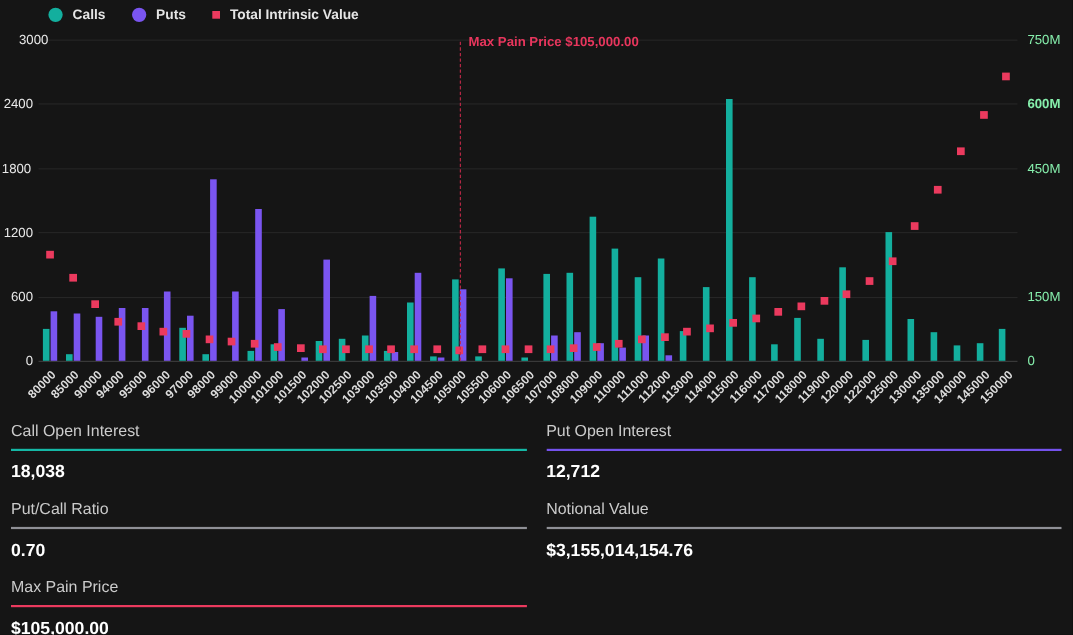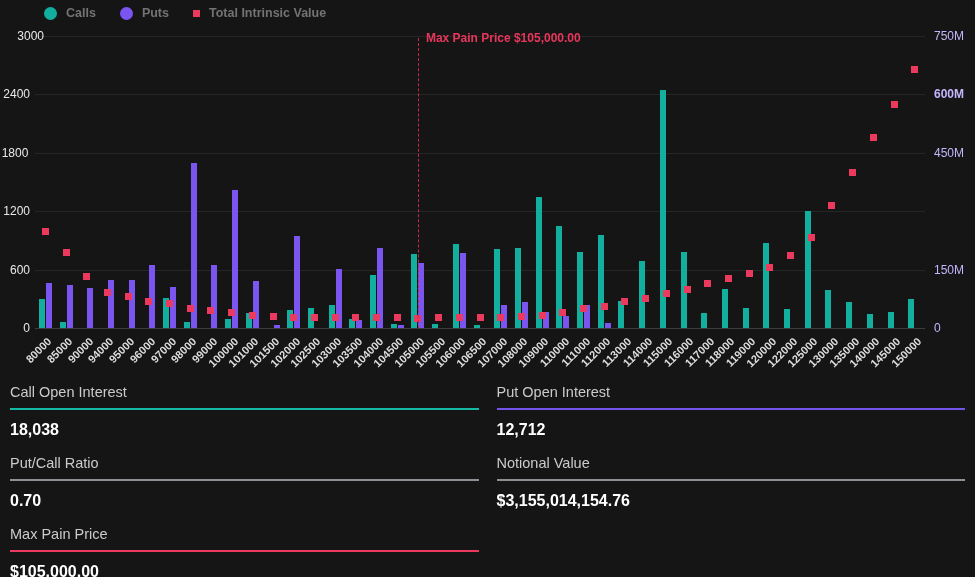--- a/index.html
+++ b/index.html
@@ -1,30 +1,30 @@
 <!DOCTYPE html>
 <html><head>
 <meta charset="utf-8">
 <style>
   html,body{margin:0;padding:0;background:#111;}
   .app{position:relative;width:975px;height:577px;background:#151515;overflow:hidden;
        font-family:"Liberation Sans","DejaVu Sans",sans-serif;color:#fff;}
   
   .legend{position:absolute;top:6px;left:44px;display:flex;align-items:center;gap:24px;z-index:5;}
-  .legend-item{display:flex;align-items:center;gap:9px;font-size:12.5px;font-weight:700;color:#737373;}
+  .legend-item{display:flex;align-items:center;gap:9px;font-size:12.5px;font-weight:700;color:#e5e5e5;}
   .dot{width:13px;height:13px;border-radius:50%;}
   .dot-calls{background:#13af9e;}
   .dot-puts{background:#7a55f0;}
   .sq-intrinsic{width:7px;height:7px;background:#eb3a5e;}
   
   #chart{position:absolute;top:0;left:0;width:975px;height:382px;}
   .gridline{position:absolute;height:1px;background:#262626;}
   .baseline{background:#3d3d3d;}
   .ytick{position:absolute;font-size:12px;color:#e8e8e8;width:30px;text-align:right;line-height:14px;}
-  .ytick-r{position:absolute;font-size:12px;color:#c4b5fd;width:40px;text-align:left;line-height:14px;}
+  .ytick-r{position:absolute;font-size:12px;color:#86efac;width:40px;text-align:left;line-height:14px;}
   .bar{position:absolute;width:6px;}
   .idot{position:absolute;width:7px;height:7px;background:#eb3a5e;}
   .xlabel{position:absolute;width:150px;text-align:right;font-size:11px;font-weight:700;color:#dcdcdc;
           transform:rotate(-45deg);transform-origin:100% 0;white-space:nowrap;}
   .maxpain-line{position:absolute;width:0;border-left:1px dashed #c62a4a;}
   .maxpain-label{position:absolute;font-size:12px;font-weight:700;color:#e8365d;white-space:nowrap;}
   
   .stats{position:absolute;top:382px;left:0;width:955px;padding:0 10px;
          display:grid;grid-template-columns:1fr 1fr;column-gap:18px;row-gap:14px;}
   .stat{padding-top:2px;}

